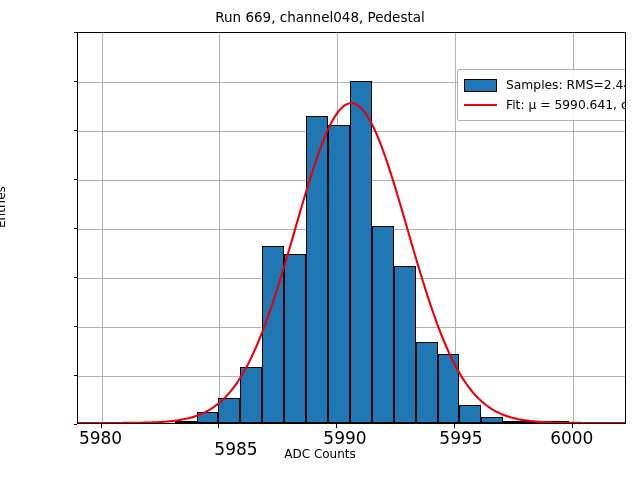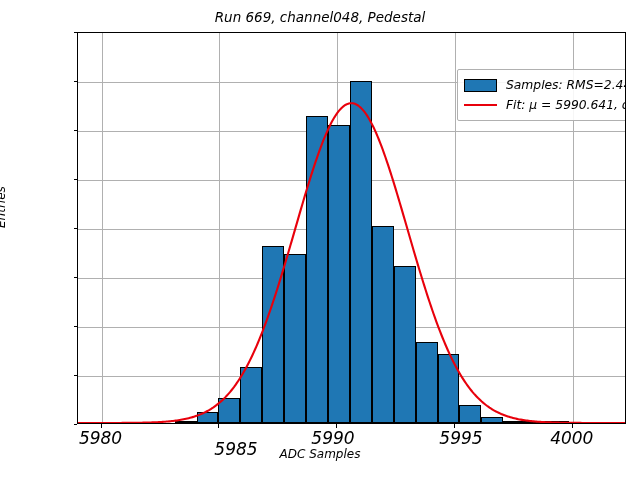--- a/index.html
+++ b/index.html
@@ -1,21 +1,21 @@
 <!DOCTYPE html>
 <html><head>
 <meta charset="utf-8">
 <style>
   html,body{margin:0;padding:0;}
   body{
     width:640px;height:480px;background:#ffffff;
     font-family:"DejaVu Sans","Liberation Sans",sans-serif;
     overflow:hidden;
   }
-  #figure{position:relative;width:640px;height:480px;font-style:italic;}
+  #figure{position:relative;width:640px;height:480px;}
 
   #title{
     position:absolute;left:0;top:9px;width:640px;
     text-align:center;font-size:13.5px;color:#000;
   }
 
   
   #axes{
     position:absolute;left:77px;top:32px;
     width:549px;height:392px;
@@ -134,24 +134,24 @@
       <div class="ytick-mark" style="top: 179px;"></div>
       <div class="ytick-mark" style="top: 130px;"></div>
       <div class="ytick-mark" style="top: 81px;"></div>
       <div class="ytick-mark" style="top: 32px;"></div>
     </div>
   <div id="xticks">
       <div class="xtick-label" style="left: 100.562px;">5980</div>
       <div class="xtick-mark" style="left: 100.562px;"></div>
       <div class="xtick-label" style="left: 236px; margin-top: 11px;">5985</div>
       <div class="xtick-mark" style="left: 218.373px;"></div>
-      <div class="xtick-label" style="left: 333px;">5990</div>
+      <div class="xtick-label" style="left: 345px;">5990</div>
       <div class="xtick-mark" style="left: 336.185px;"></div>
       <div class="xtick-label" style="left: 461px;">5995</div>
       <div class="xtick-mark" style="left: 453.996px;"></div>
-      <div class="xtick-label" style="left: 571.807px;">4000</div>
+      <div class="xtick-label" style="left: 571.807px;">6000</div>
       <div class="xtick-mark" style="left: 571.807px;"></div>
     </div>
 
   <div id="ylabel">Entries</div>
-  <div id="xlabel">ADC Samples</div>
+  <div id="xlabel">ADC Counts</div>
 
 </div>
 
 </body></html>

